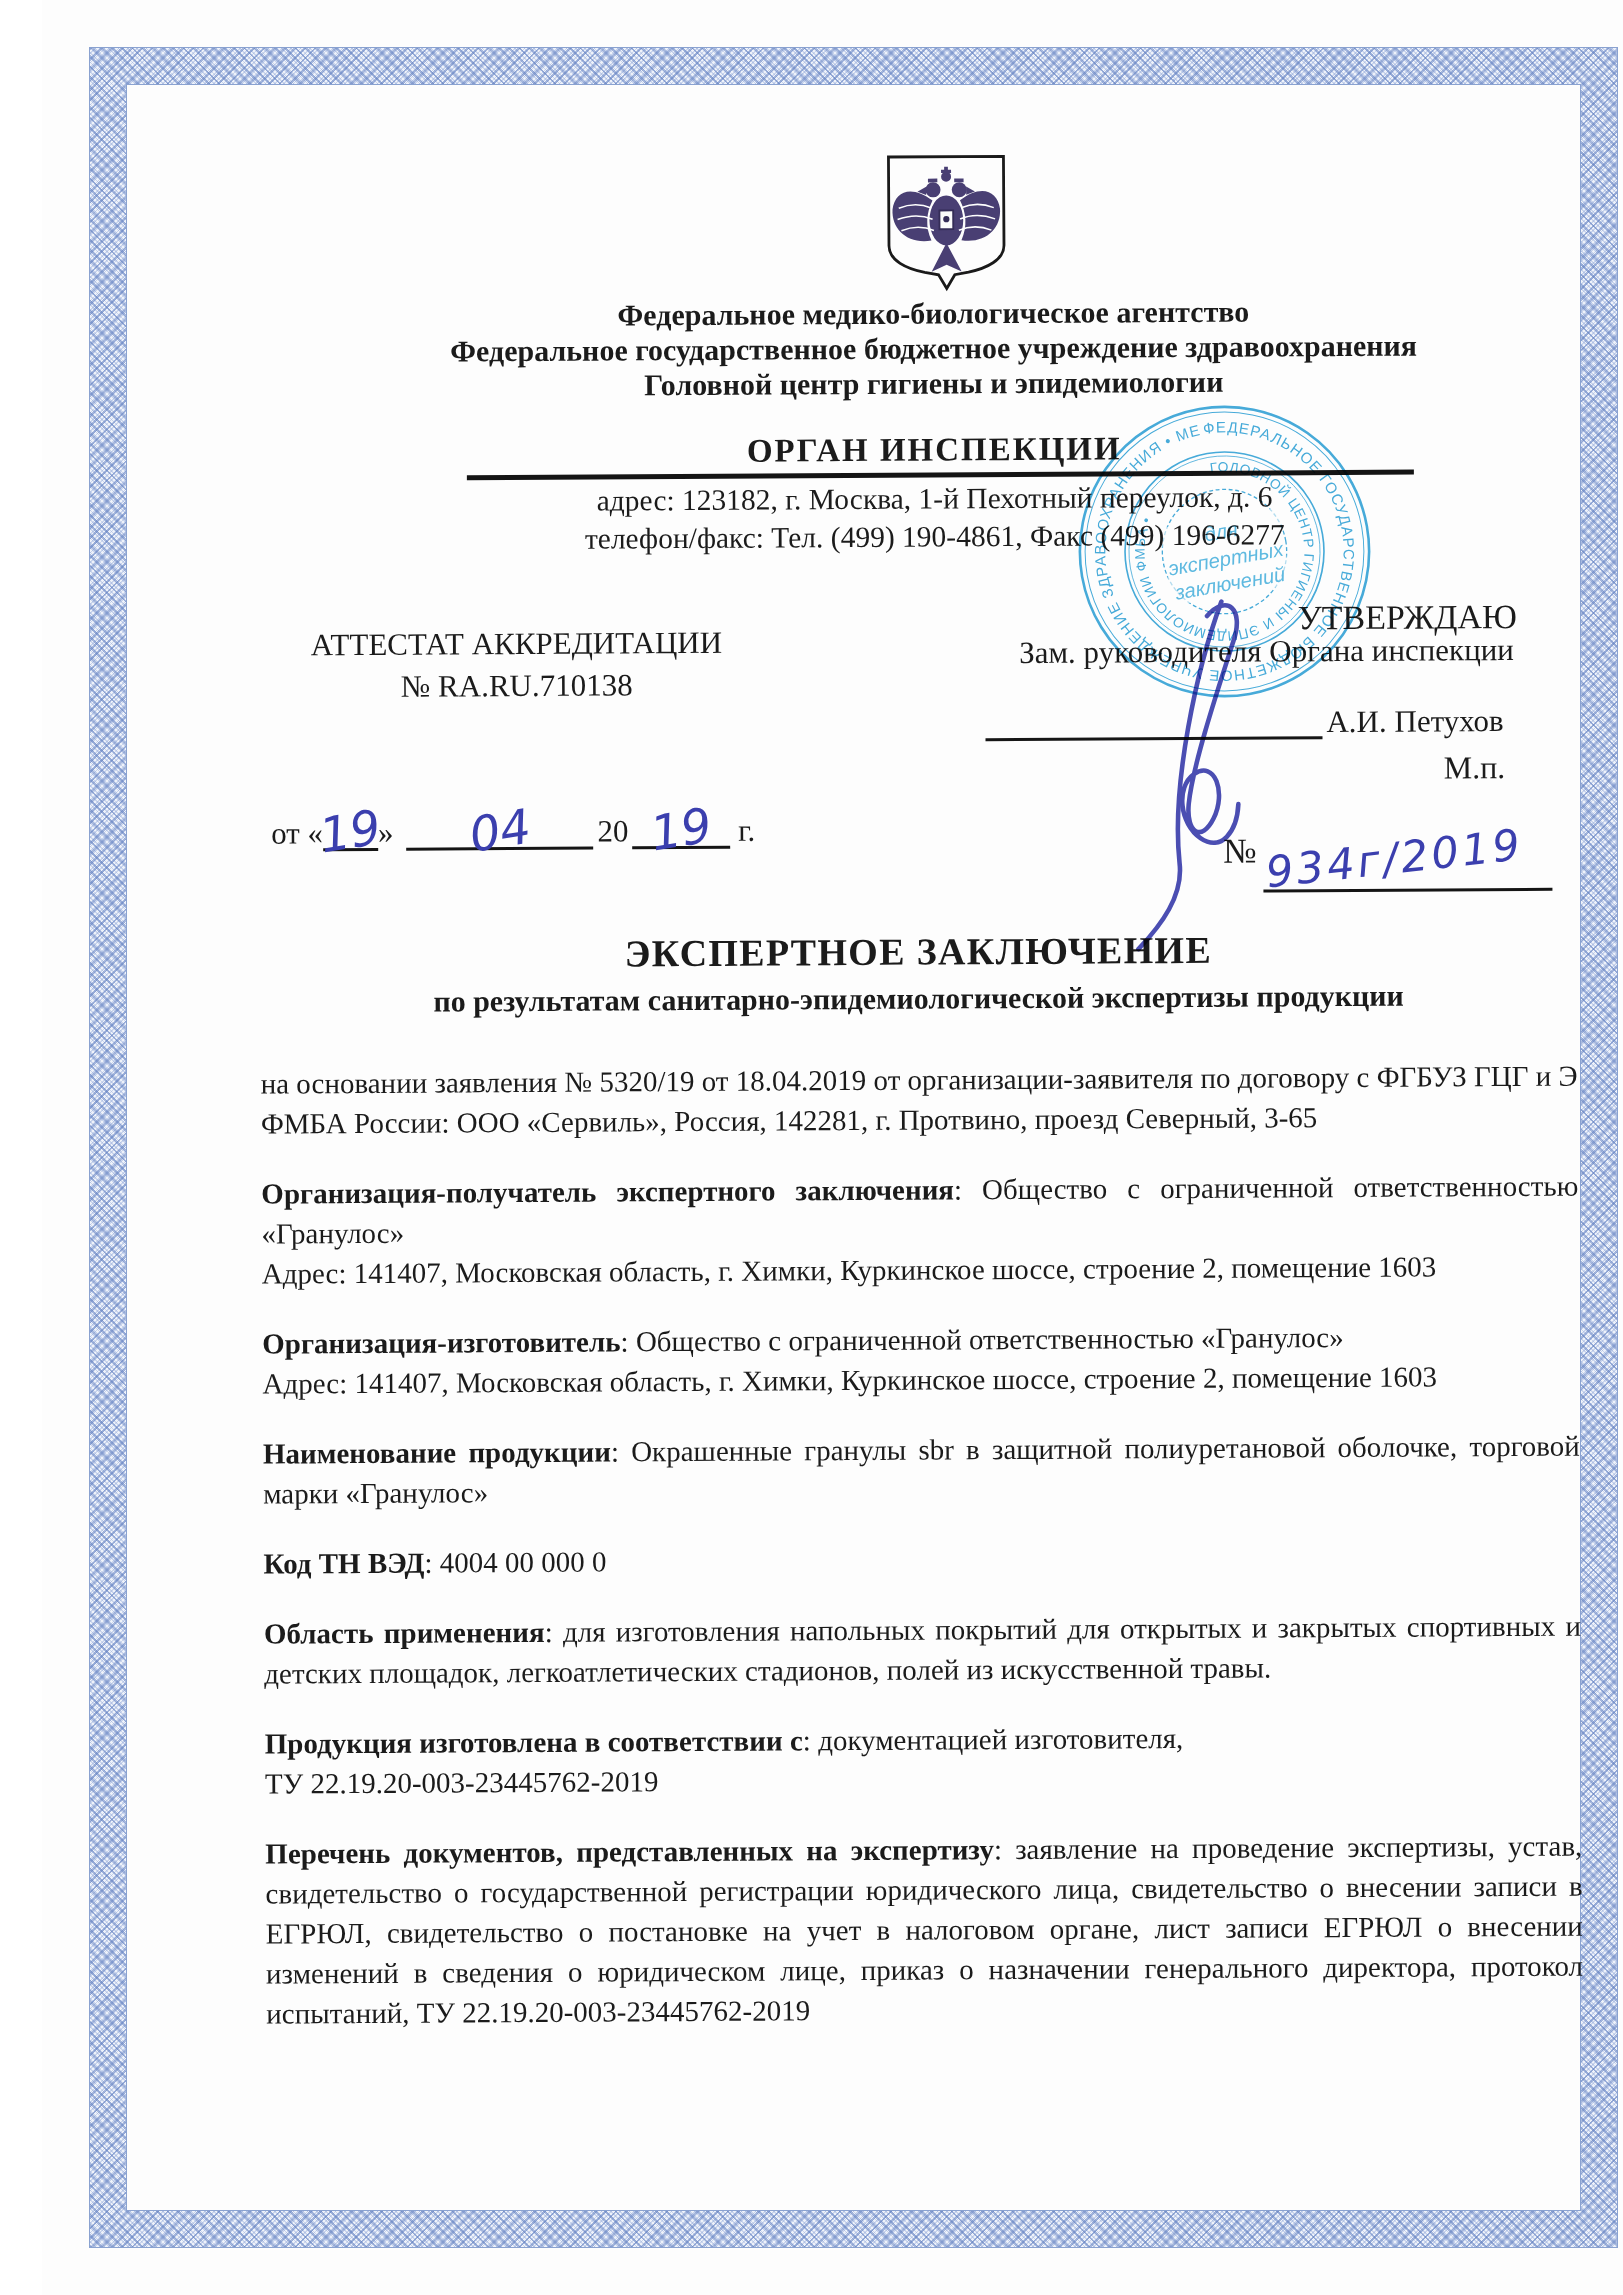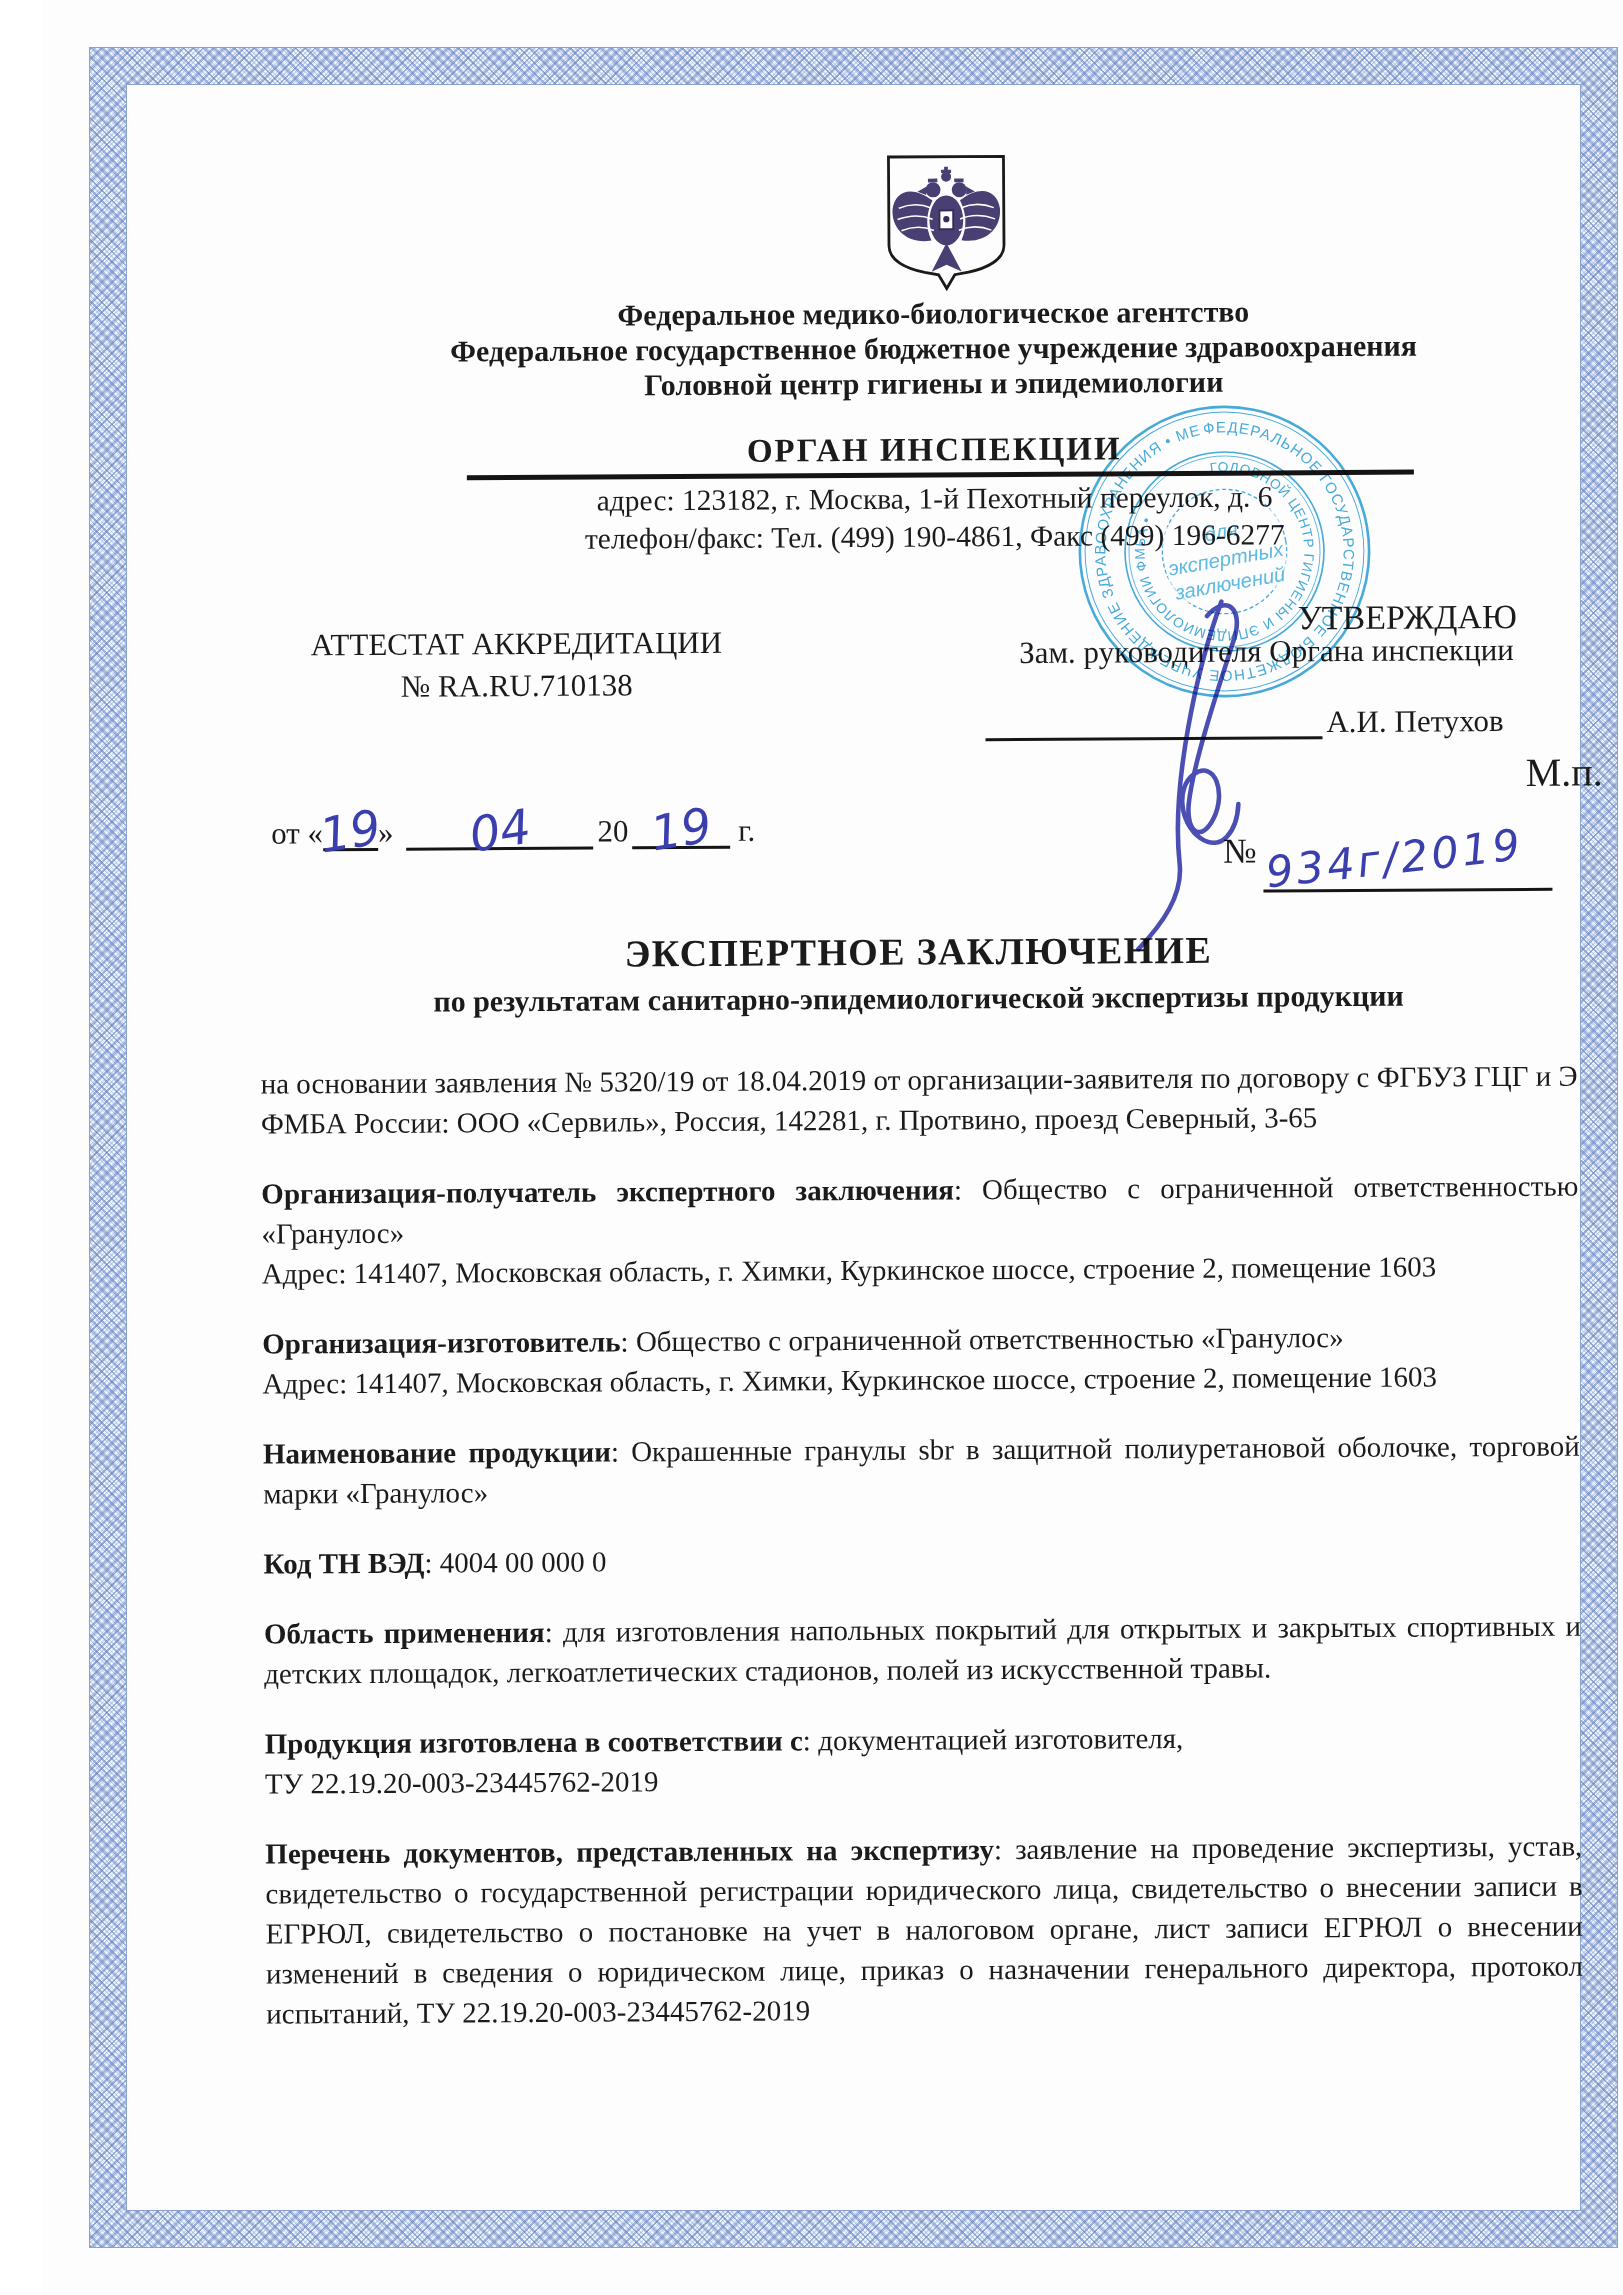--- a/index.html
+++ b/index.html
@@ -30,21 +30,21 @@
   .addr1{position:absolute;left:219px;top:483px;width:1355px;text-align:center;font-size:29.5px;}
   .addr2{position:absolute;left:219px;top:521px;width:1355px;text-align:center;font-size:29.5px;}
 
   .accred{position:absolute;left:229px;top:621px;width:497px;text-align:center;
           font-size:31px;line-height:42px;}
 
   .approve-label{position:absolute;left:1136px;top:602px;width:465px;text-align:center;font-size:34px;}
   .approve-pos{position:absolute;left:946px;top:636px;width:563px;text-align:center;font-size:31px;}
   .sig-line{position:absolute;left:946px;top:739px;width:337px;height:2.6px;background:#161616;}
   .approver-name{position:absolute;left:1287px;top:707px;font-size:31px;}
-  .mp{position:absolute;left:1486px;top:753px;font-size:40px;}
+  .mp{position:absolute;left:1404px;top:753px;font-size:32px;}
 
   .ink{font-family:"DejaVu Sans",sans-serif;font-style:italic;color:#3b3fae;}
 
   .date-line{position:absolute;left:231px;top:812px;font-size:31px;white-space:nowrap;}
   .dslot{display:inline-block;position:relative;height:33px;border-bottom:3.3px solid #151515;
          vertical-align:-7.9px;}
   .dslot .ink{position:absolute;left:50%;bottom:-6.5px;transform:translateX(-50%) rotate(-9deg);
          font-size:48px;line-height:1;white-space:nowrap;}
 
   .num-label{position:absolute;left:1183px;top:834px;font-size:35px;}

